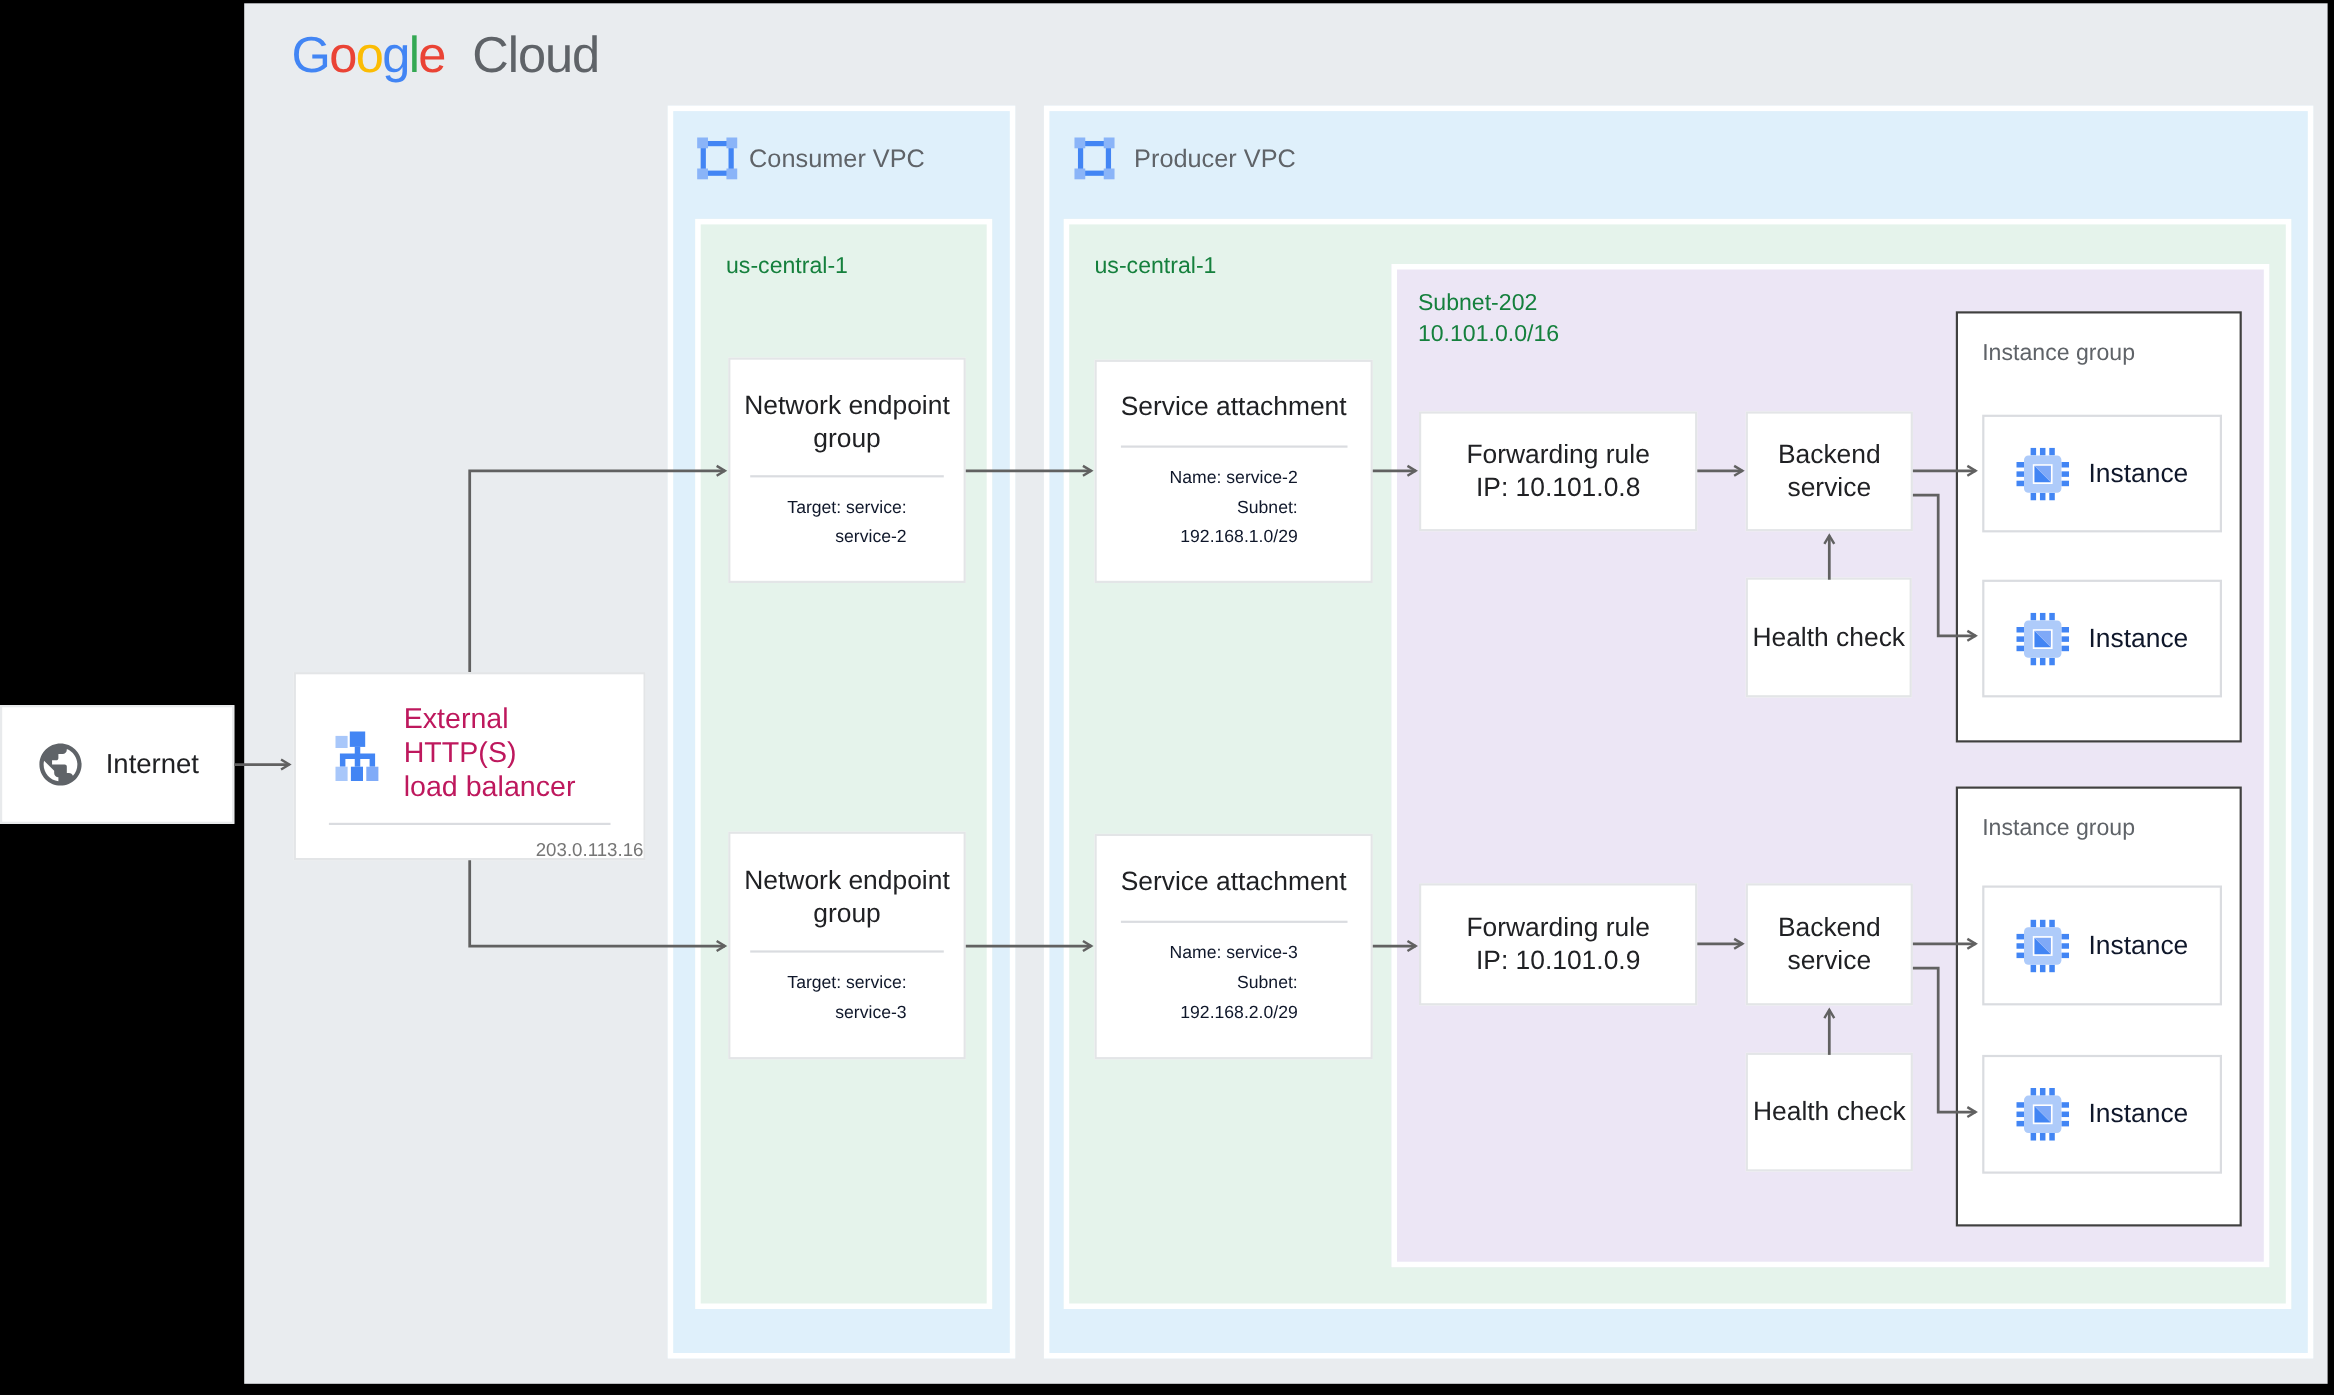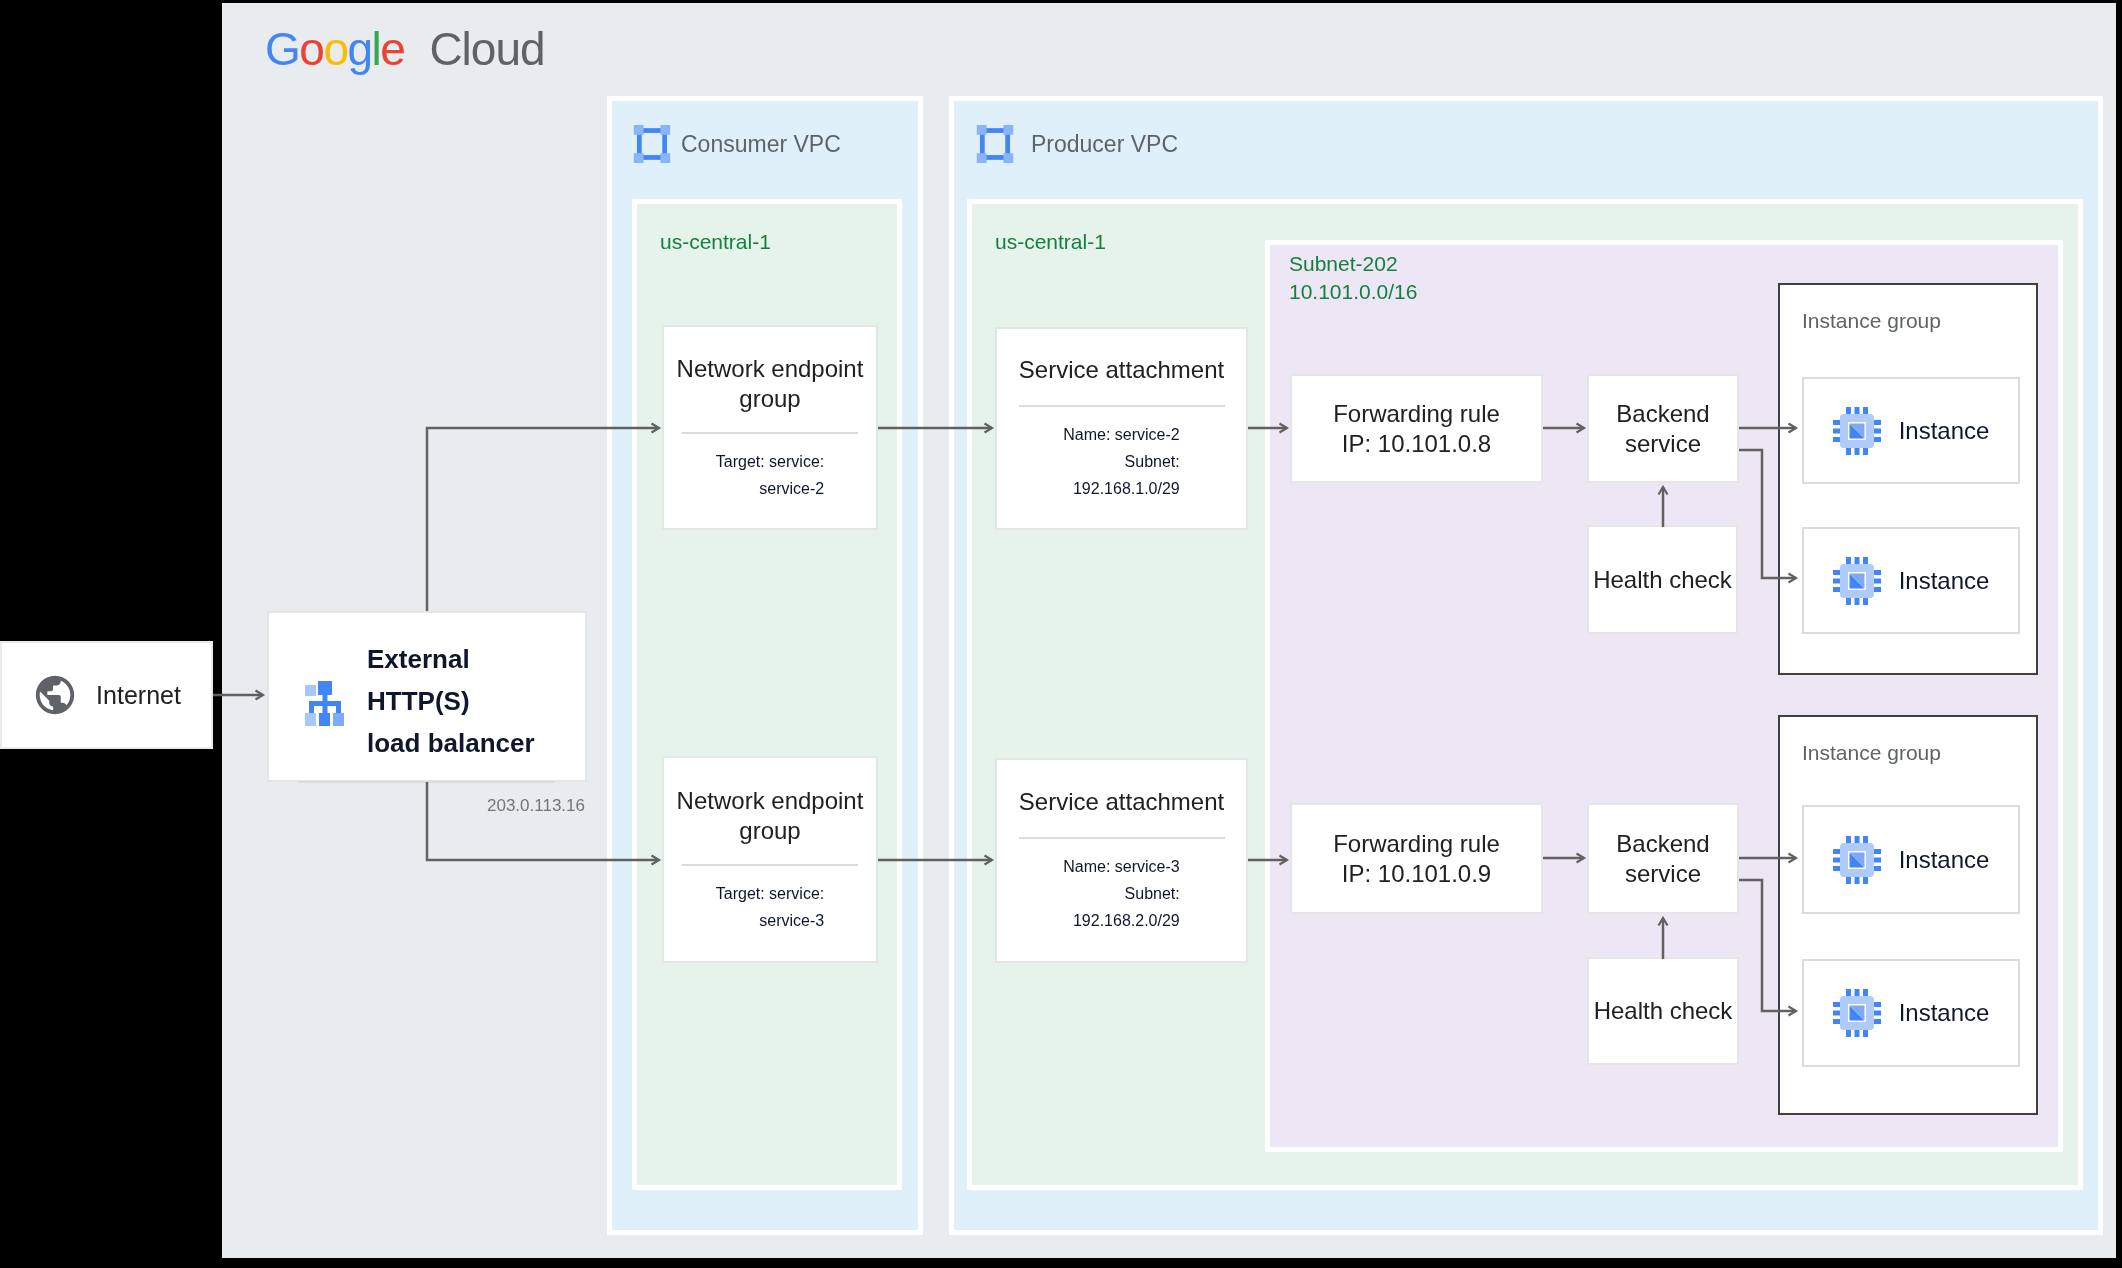--- a/index.html
+++ b/index.html
@@ -28,21 +28,21 @@
   .card{position:absolute;background:#FFFFFF;border:2px solid #E3E5E7;box-sizing:border-box;
         display:flex;flex-direction:column;align-items:center;justify-content:center;text-align:center;}
   .card-title{font-size:24px;line-height:30px;color:#202124;}
   .card-sub{font-size:16px;line-height:27px;color:#0f172a;text-align:right;}
   .divider{height:2px;background:#DADCE0;}
   .pre{white-space:pre-line;}
 
   
   .lb{display:block;text-align:left;}
   .lb-head{display:flex;align-items:center;gap:20px;margin:25px 16px 0 30px;}
-  .lb-title{font-size:26px;line-height:42px;color:#0f172a;font-weight:bold;}
+  .lb-title{font-size:26px;line-height:31px;color:#be185d;}
   .lb-ip{margin-top:13px;text-align:right;font-size:17px;color:#757575;}
   .lb .divider{width:256px;margin:17px auto 0 auto;}
 
   
   .internet{flex-direction:row;gap:18px;border-color:#E8EAEC;}
   .internet-label{font-size:25px;color:#202124;}
 
   
   .ig{position:absolute;background:#FFFFFF;border:2px solid #404040;box-sizing:border-box;}
   .ig-label{position:absolute;left:22px;top:24px;font-size:21px;color:#5F6368;}
@@ -89,21 +89,21 @@
       <rect x="0.5" y="0.5" width="6.2" height="6.2" fill="#8AB4F8"></rect>
         <rect x="17.3" y="0.5" width="6.2" height="6.2" fill="#8AB4F8"></rect>
       <rect x="0.5" y="18.3" width="6.2" height="6.2" fill="#8AB4F8"></rect>
         <rect x="17.3" y="18.3" width="6.2" height="6.2" fill="#8AB4F8"></rect>
     </svg>
     <span class="vpc-label">Producer VPC</span>
   </div>
 
   <div class="zone-label" style="left:660px;top:228px;">us-central-1</div>
   <div class="zone-label" style="left:995px;top:228px;">us-central-1</div>
-  <div class="zone-label pre" style="left:1289px;top:250px;">Subnet-202
+  <div class="zone-label pre" style="left:1289px;top:262px;">Subnet-202
 10.101.0.0/16</div>
 
   <div class="card internet" style="left:0px;top:641px;width:213px;height:108px;">
     <svg class="icon" width="46" height="46" viewBox="0 0 24 24">
       <path fill="#5F6368" d="M12 2C6.48 2 2 6.48 2 12s4.48 10 10 10 10-4.48 10-10S17.52 2 12 2zm-1 17.93c-3.95-.49-7-3.85-7-7.93 0-.62.08-1.21.21-1.79L9 15v1c0 1.1.9 2 2 2v1.93zm6.9-2.54c-.26-.81-1-1.39-1.9-1.39h-1v-3c0-.55-.45-1-1-1H8v-2h2c.55 0 1-.45 1-1V7h2c1.1 0 2-.9 2-2v-.41c2.93 1.19 5 4.06 5 7.41 0 2.08-.8 3.97-2.1 5.39z"></path>
     </svg>
     <span class="internet-label">Internet</span>
   </div>
 
   <div class="card lb" style="left:267px;top:611px;width:320px;height:171px;">

